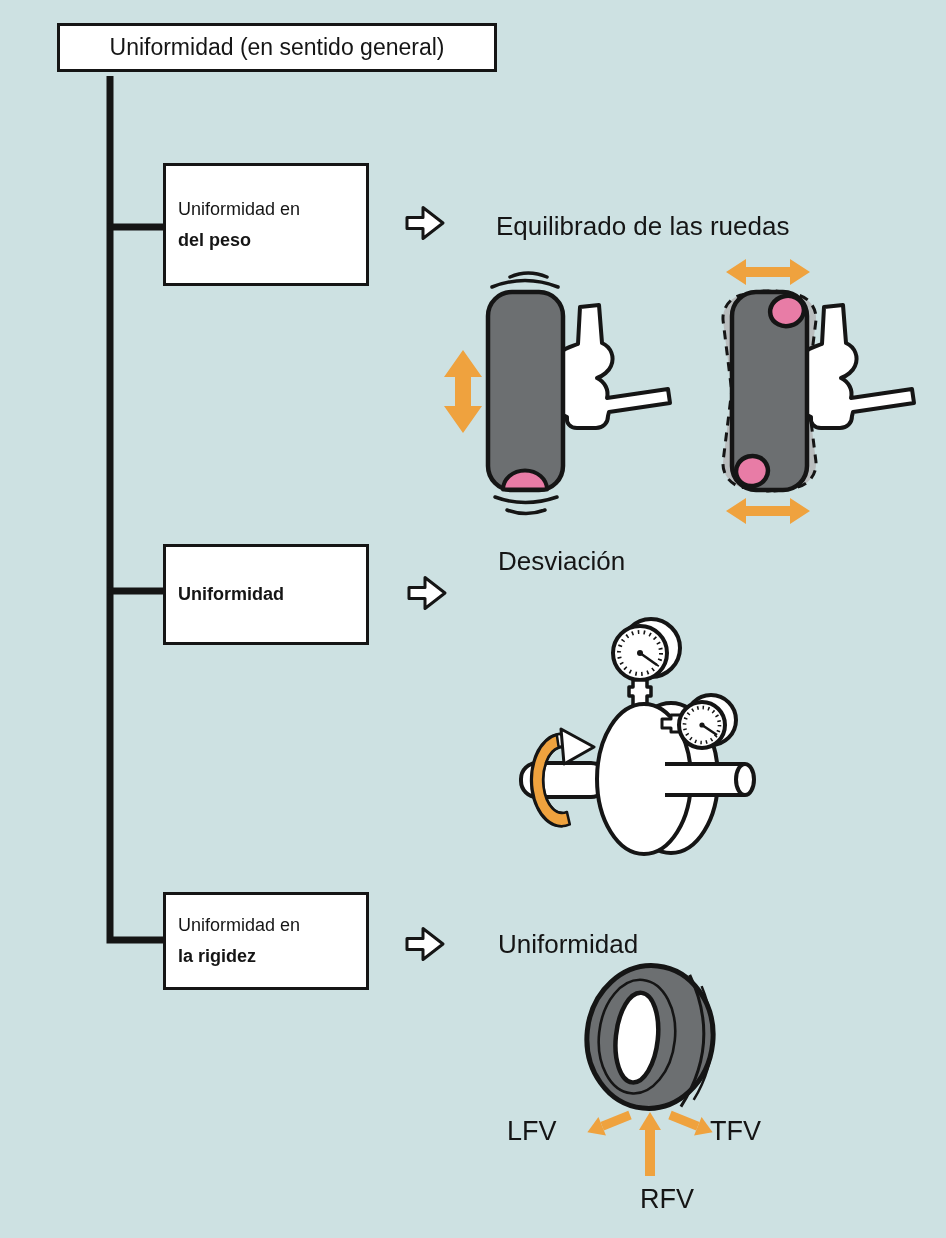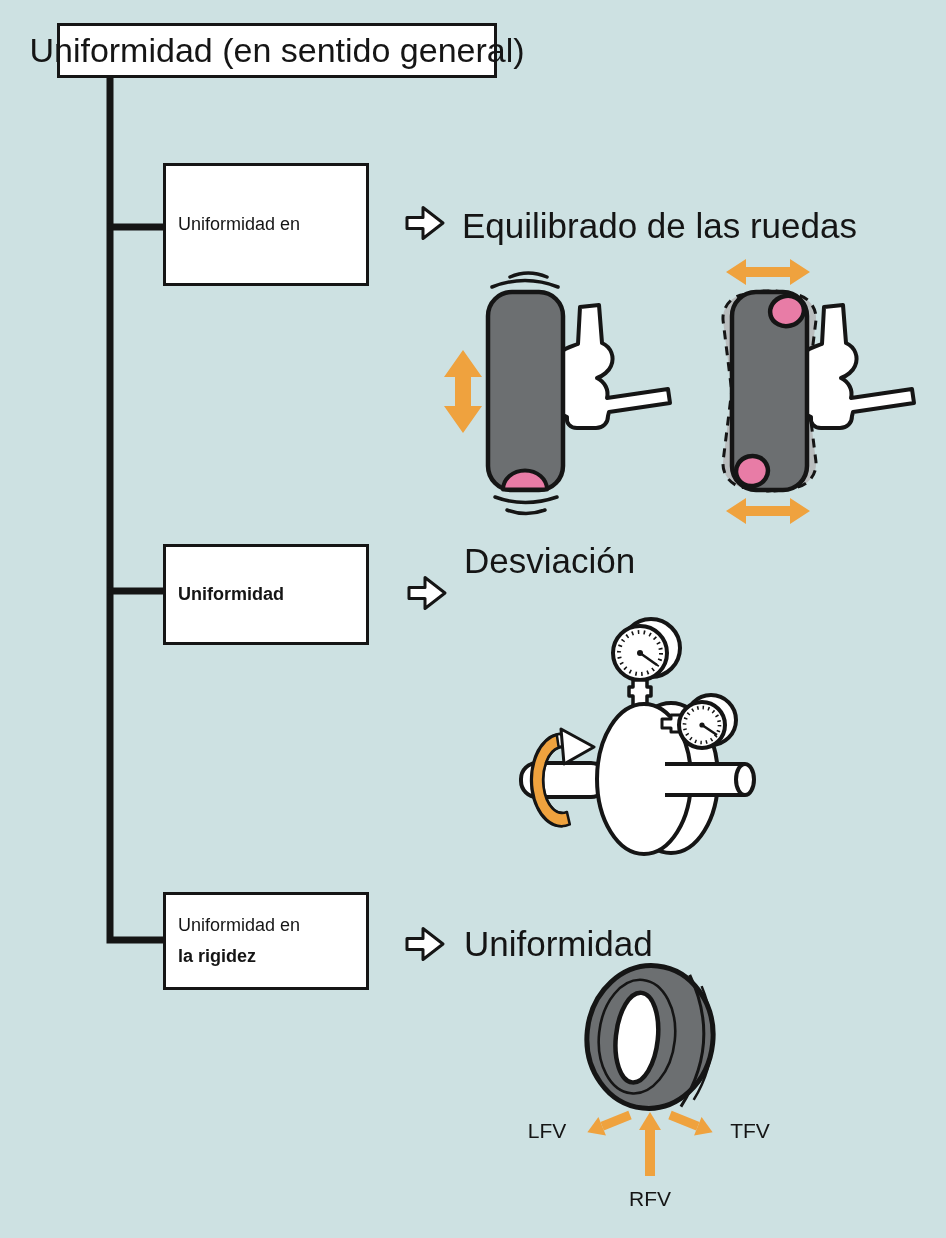--- a/index.html
+++ b/index.html
@@ -21,30 +21,30 @@
   svg{display:block;overflow:visible;}
   
   .node-box{
     position:absolute;background:var(--boxfill);border:3.5px solid var(--ink);
     display:flex;flex-direction:column;justify-content:center;
     padding-left:12px;font-size:18px;line-height:31px;z-index:3;
   }
   .node-box .line{display:block;white-space:nowrap;}
   .node-box .bold{font-weight:bold;}
   .root-box{
-    position:absolute;left:57px;top:23px;width:440px;height:55px;
+    position:absolute;left:57px;top:23px;width:440px;height:49px;
     background:var(--boxfill);border:3.5px solid var(--ink);
     display:flex;align-items:center;justify-content:center;
-    font-size:34px;white-space:nowrap;z-index:3;
+    font-size:23px;white-space:nowrap;z-index:3;
   }
   .result-label{
-    position:absolute;font-size:35px;line-height:34px;white-space:nowrap;z-index:3;
+    position:absolute;font-size:26px;line-height:34px;white-space:nowrap;z-index:3;margin-left:34px;
   }
   .force-label{
-    position:absolute;font-size:21px;line-height:30px;width:80px;text-align:center;z-index:4;
+    position:absolute;font-size:27px;line-height:30px;width:80px;text-align:left;z-index:4;
   }
   .connector{position:absolute;left:0;top:0;z-index:1;}
   .illus{position:absolute;z-index:2;}
 </style>
 </head>
 <body>
 
 <div id="canvas">
 
   <svg width="0" height="0" class="abs" aria-hidden="true">
@@ -64,20 +64,21 @@
     <line x1="107" y1="227" x2="163" y2="227" stroke="#151515" stroke-width="7"></line>
     <line x1="107" y1="591" x2="163" y2="591" stroke="#151515" stroke-width="7"></line>
   </svg>
 
   <div class="root-box">
     <span>Uniformidad (en sentido general)</span>
   </div>
 
   <div class="node-box" style="left:163px;top:163px;width:206px;height:123px">
     <span class="line">Uniformidad en</span>
+    <span class="line bold">del peso</span>
   </div>
   <svg class="abs" style="left:404px;top:203px;z-index:3" width="42" height="40">
     <use href="#blockArrow"></use>
   </svg>
   <div class="result-label" style="left:462px;top:209px">Equilibrado de las ruedas</div>
 
   <svg class="illus" style="left:425px;top:256px" width="265" height="272">
     <path d="M 85,21 Q 103,13 122,21" fill="none" stroke="#151515" stroke-width="3.5" stroke-linecap="round"></path>
     <path d="M 67,31 Q 100,18 133,31" fill="none" stroke="#151515" stroke-width="3.5" stroke-linecap="round"></path>
     <path d="M 70,241 Q 100,252 132,241" fill="none" stroke="#151515" stroke-width="3.5" stroke-linecap="round"></path>
@@ -173,16 +174,16 @@
       <rect x="0" y="-5" width="46" height="10"></rect>
         <polygon points="46,-11 64,0 46,11"></polygon>
     </g>
     <g transform="translate(100,165) rotate(22)" fill="#efa23e">
       <rect x="0" y="-4.5" width="30" height="9"></rect>
         <polygon points="30,-10 46,0 30,10"></polygon>
     </g>
   </svg>
 
   <div class="force-label" style="left:507px;top:1116px">LFV</div>
-  <div class="force-label" style="left:610px;top:1184px">RFV</div>
+  <div class="force-label" style="left:640px;top:1184px">RFV</div>
   <div class="force-label" style="left:710px;top:1116px">TFV</div>
 
 </div>
 
 </body></html>

